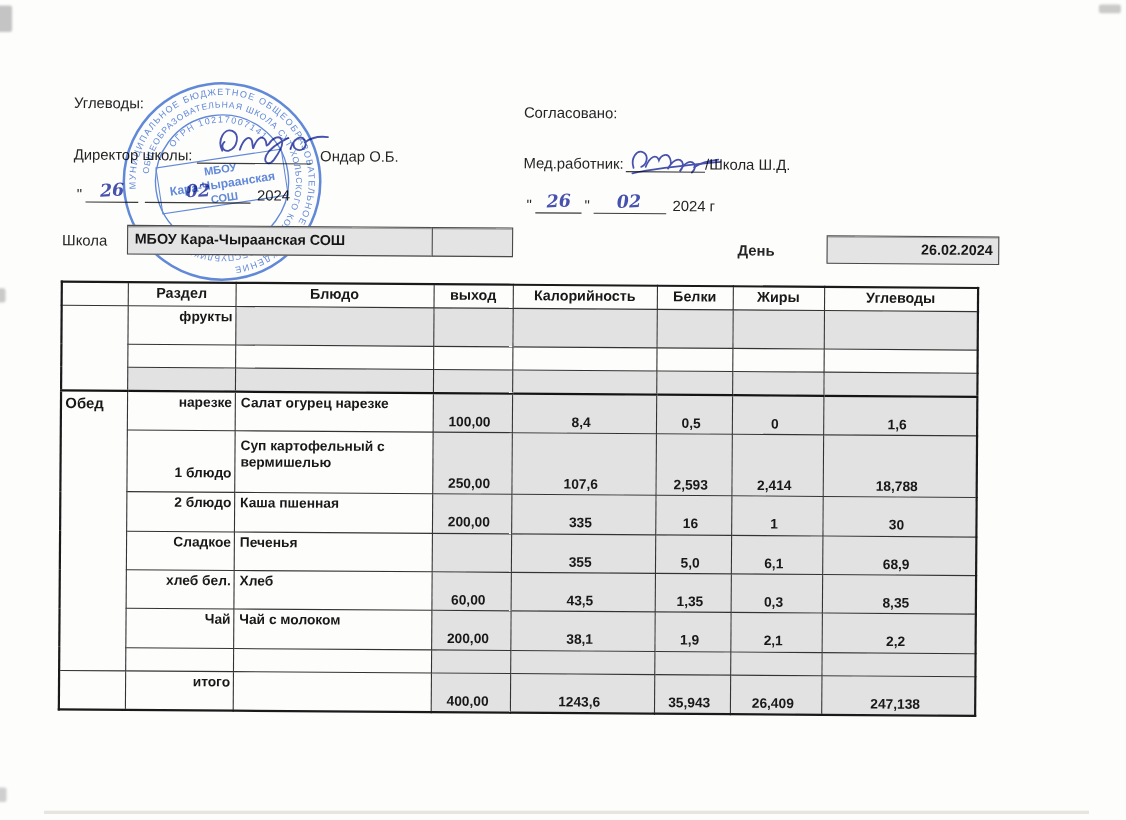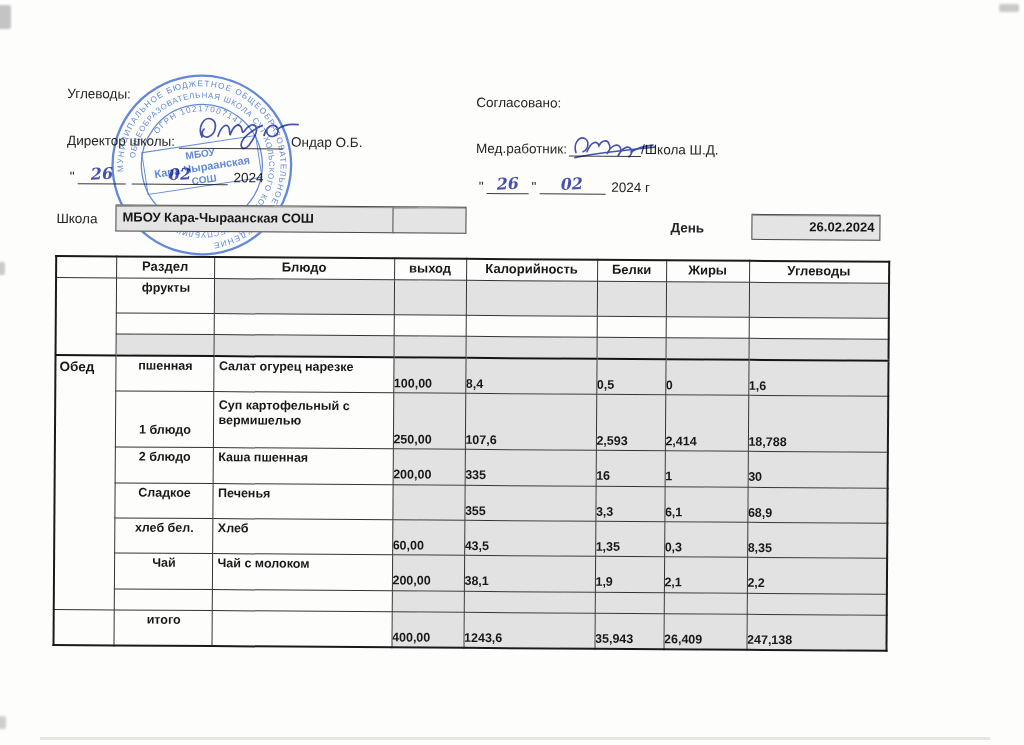--- a/index.html
+++ b/index.html
@@ -26,23 +26,23 @@
     box-shadow:inset 0 1px 0 #9a9a9a;box-sizing:border-box;}
   .fieldbox .fv{font-size:13px;font-weight:bold;color:#161616;line-height:23px;padding-left:6px;display:block;}
   .fv-right{text-align:right;padding-right:5px;padding-left:0 !important;}
   .blbl{font-weight:bold;}
 
   
   .menu{border-collapse:collapse;table-layout:fixed;width:833px;
     font-weight:bold;font-size:12.5px;color:#181818;border:2.6px solid #1a1a1a;}
   .menu td{border:1.1px solid #333;overflow:hidden;line-height:1.15;}
   .h{text-align:center;font-size:13px;vertical-align:middle;}
-  .c-sec{text-align:center;vertical-align:top;padding:2px 2px 18px 4px;}
+  .c-sec{text-align:right;vertical-align:top;padding:2px 2px 18px 4px;}
   .c-dish{text-align:left;vertical-align:top;padding:2px 14px 1px 5px;}
-  .c-num{text-align:left;vertical-align:bottom;padding:0 5px 2px 0;}
+  .c-num{text-align:center;vertical-align:bottom;padding:0 5px 2px 0;}
   .grey{background:#e2e2e2;}
   .mealcell{vertical-align:top;text-align:left;padding:3px 0 0 3px;font-size:13.5px;}
   .vb{vertical-align:bottom;padding-bottom:10px;}
   .tsep{border-top:2.6px solid #141414 !important;}
 
   
   .stamp{position:absolute;left:104px;top:68px;width:198px;height:192px;
     opacity:0.82;mix-blend-mode:multiply;transform:rotate(-9deg);}
   .sig{position:absolute;mix-blend-mode:multiply;}
 
@@ -125,21 +125,21 @@
     </g>
   </svg>
 
   <div class="abs lbl blbl" style="left:58px;top:211px;font-weight:normal;">Школа</div>
   <div class="fieldbox" style="left:117px;top:204px;width:279px;height:27px;">
     <span class="fv">МБОУ Кара-Чыраанская СОШ</span>
   </div>
   <div class="fieldbox" style="left:394px;top:204px;width:74px;height:27px;"></div>
 
   <div class="abs lbl blbl" style="left:672px;top:216px;">День</div>
-  <div class="fieldbox" style="left:753px;top:209px;width:129px;height:26px;">
+  <div class="fieldbox" style="left:753px;top:209px;width:157px;height:26px;">
     <span class="fv fv-right">26.02.2024</span>
   </div>
 
   <div class="abs" style="left:57px;top:255px;">
   <table class="menu">
     <colgroup>
       <col style="width:60px">
           <col style="width:98px">
           <col style="width:180px">
           <col style="width:72px">
@@ -182,21 +182,21 @@
       <td class="c-sec grey"></td>
       <td class="c-dish grey"></td>
       <td class="c-num grey"></td>
       <td class="c-num grey"></td>
       <td class="c-num grey"></td>
       <td class="c-num grey"></td>
       <td class="c-num grey"></td>
     </tr>
     <tr style="height:30px">
       <td class="mealcell tsep" rowspan="7">Обед</td>
-      <td class="c-sec tsep">пшенная</td>
+      <td class="c-sec tsep">нарезке</td>
       <td class="c-dish tsep">Салат огурец нарезке</td>
       <td class="c-num grey tsep">100,00</td>
       <td class="c-num grey tsep">8,4</td>
       <td class="c-num grey tsep">0,5</td>
       <td class="c-num grey tsep">0</td>
       <td class="c-num grey tsep">1,6</td>
     </tr>
     <tr style="height:56px">
       <td class="c-sec vb">1 блюдо</td>
       <td class="c-dish" style="padding-top:6px;">Суп картофельный с вермишелью</td>
@@ -213,21 +213,21 @@
       <td class="c-num grey">335</td>
       <td class="c-num grey">16</td>
       <td class="c-num grey">1</td>
       <td class="c-num grey">30</td>
     </tr>
     <tr style="height:22px">
       <td class="c-sec">Сладкое</td>
       <td class="c-dish">Печенья</td>
       <td class="c-num grey"></td>
       <td class="c-num grey">355</td>
-      <td class="c-num grey">3,3</td>
+      <td class="c-num grey">5,0</td>
       <td class="c-num grey">6,1</td>
       <td class="c-num grey">68,9</td>
     </tr>
     <tr style="height:23px">
       <td class="c-sec">хлеб бел.</td>
       <td class="c-dish">Хлеб</td>
       <td class="c-num grey">60,00</td>
       <td class="c-num grey">43,5</td>
       <td class="c-num grey">1,35</td>
       <td class="c-num grey">0,3</td>

